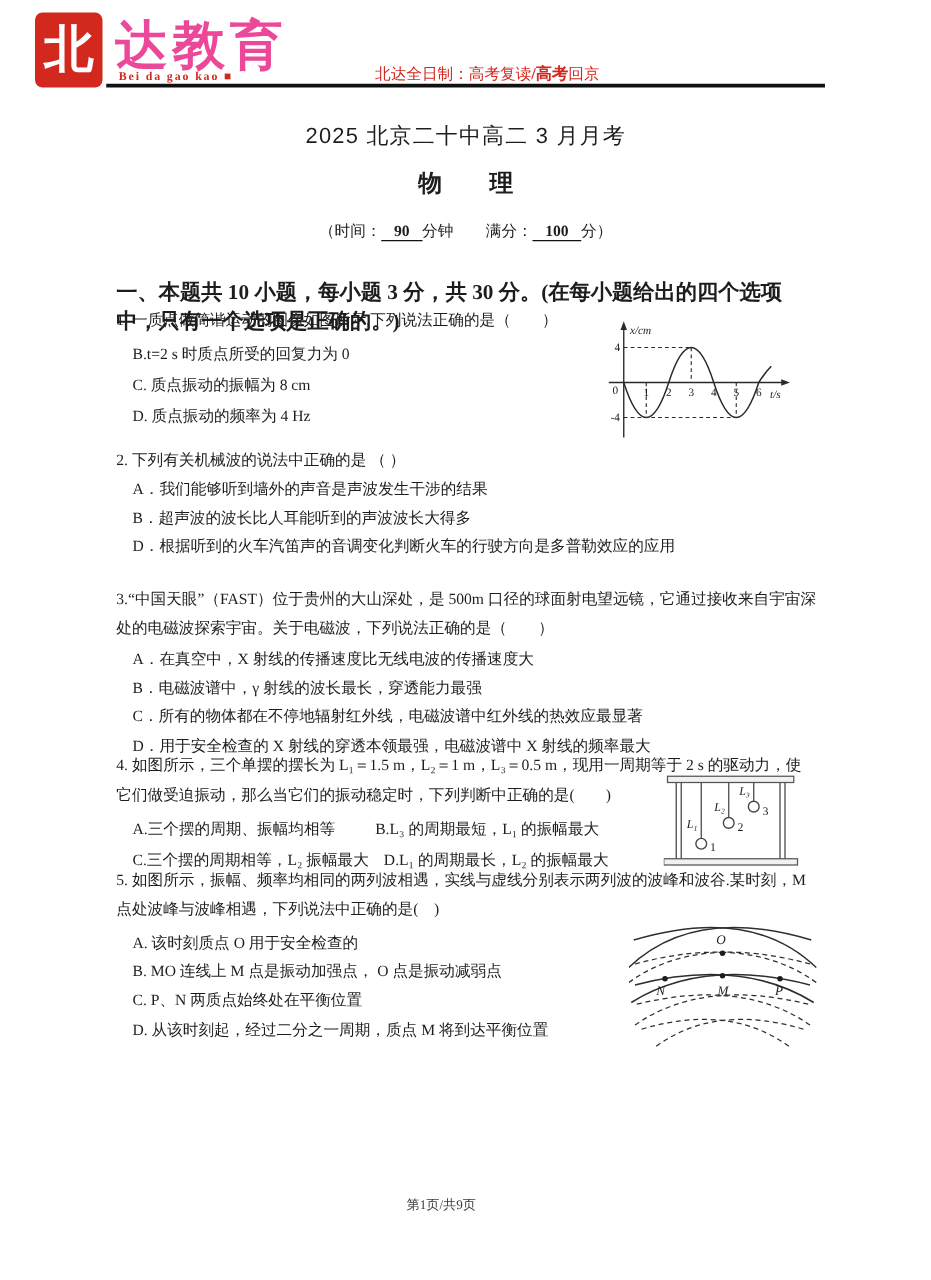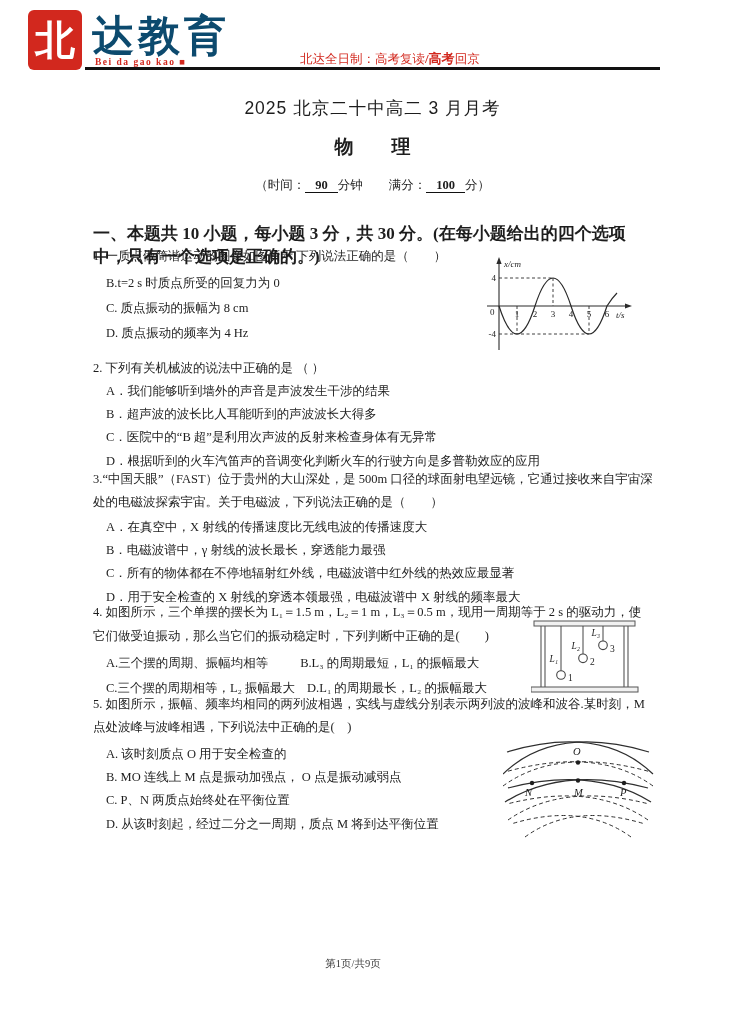--- a/index.html
+++ b/index.html
@@ -5,21 +5,21 @@
   html,body{margin:0;padding:0;background:#888;}
   .page{
     position:relative;width:745px;height:1024px;margin:0 auto;background:#ffffff;
     font-family:"Liberation Serif","DejaVu Serif",serif;color:#1d1d1d;font-size:12.5px;
     overflow:hidden;
   }
   .sans{font-family:"Liberation Sans","DejaVu Sans",sans-serif;}
   
   .logo-seal{position:absolute;left:28px;top:10px;width:54px;height:60px;background:#d2281e;
     border-radius:6px;color:#fff;font-weight:bold;font-size:40px;line-height:60px;text-align:center;}
-  .logo-brand{position:absolute;left:92px;top:8px;color:#0c4a6e;font-weight:bold;font-size:42px;
+  .logo-brand{position:absolute;left:92px;top:8px;color:#ec4899;font-weight:bold;font-size:42px;
     letter-spacing:4px;font-family:"Liberation Serif",serif;}
   .logo-sub{position:absolute;left:95px;top:57px;color:#d2281e;font-size:9.5px;letter-spacing:1.5px;font-weight:bold;}
   .slogan{position:absolute;left:300px;top:50px;color:#d2281e;font-size:12.5px;}
   .slogan b{font-size:13px;}
   .head-rule{position:absolute;left:85px;top:67px;width:575px;height:2.5px;background:#111;}
   
   .title{position:absolute;left:0;top:96px;width:100%;text-align:center;font-size:17.5px;font-weight:normal;letter-spacing:1px;}
   .subject{position:absolute;left:0;top:134px;width:100%;text-align:center;font-size:19px;font-weight:bold;}
   .meta{position:absolute;left:0;top:177px;width:100%;text-align:center;font-size:12.5px;}
   .meta .blank{font-weight:bold;border-bottom:1.4px solid #111;padding:0 10px;}
@@ -108,21 +108,20 @@
         <text x="130" y="63" text-anchor="middle">6</text>
       </g>
     </svg>
   </div>
 
   <div class="qblock q2" style="top:357px;">
     <div class="stem">2. 下列有关机械波的说法中正确的是 （  ）</div>
     <div class="opts">
       <div class="opt">A．我们能够听到墙外的声音是声波发生干涉的结果</div>
       <div class="opt">B．超声波的波长比人耳能听到的声波波长大得多</div>
-      <div class="opt">C．医院中的“B 超”是利用次声波的反射来检查身体有无异常</div>
       <div class="opt">D．根据听到的火车汽笛声的音调变化判断火车的行驶方向是多普勒效应的应用</div>
     </div>
   </div>
 
   <div class="qblock q3" style="top:468px;">
     <div class="stem">3.“中国天眼”（FAST）位于贵州的大山深处，是 500m 口径的球面射电望远镜，它通过接收来自宇宙深处的电磁波探索宇宙。关于电磁波，下列说法正确的是（　　）</div>
     <div class="opts">
       <div class="opt">A．在真空中，X 射线的传播速度比无线电波的传播速度大</div>
       <div class="opt">B．电磁波谱中，γ 射线的波长最长，穿透能力最强</div>
       <div class="opt">C．所有的物体都在不停地辐射红外线，电磁波谱中红外线的热效应最显著</div>

